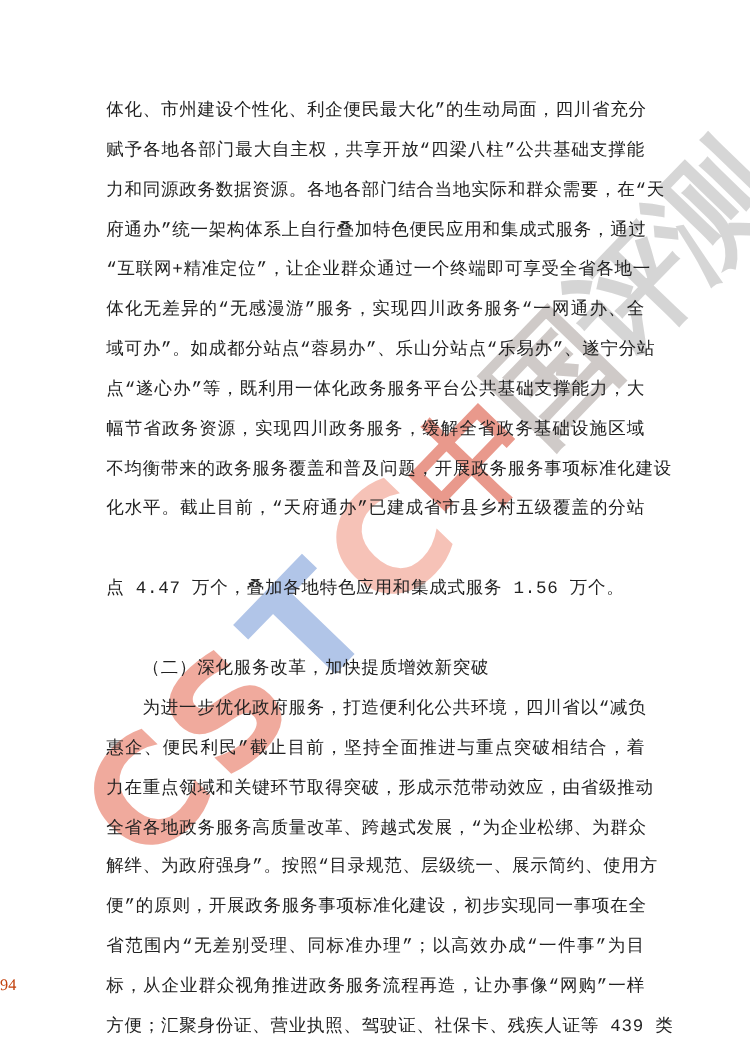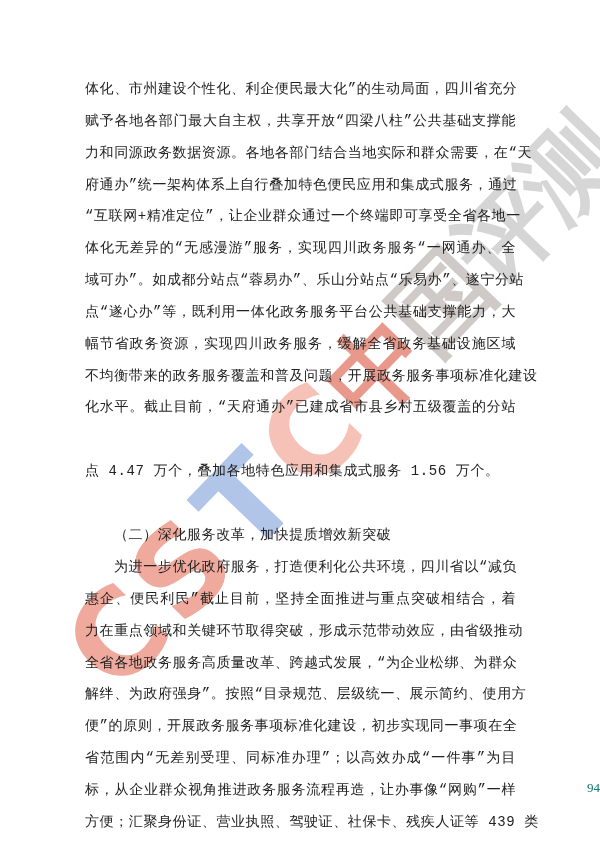--- a/index.html
+++ b/index.html
@@ -56,23 +56,23 @@
     text-align-last:left;
     margin-top:32px;
   }
   .line.ind{
     text-indent:29px;
   }
   .pagenum{
     position:absolute;
     left:0;top:780px;
     width:600px;
-    text-align:right;
+    text-align:left;
     font-size:13px;
-    color:#0f766e;
+    color:#c2410c;
     z-index:1;
   }
 </style>
 </head>
 <body>
 
 <div class="page">
 
   <div class="wm">
     <span class="g latin" style="color: rgba(225, 85, 60, 0.5);">C</span>

